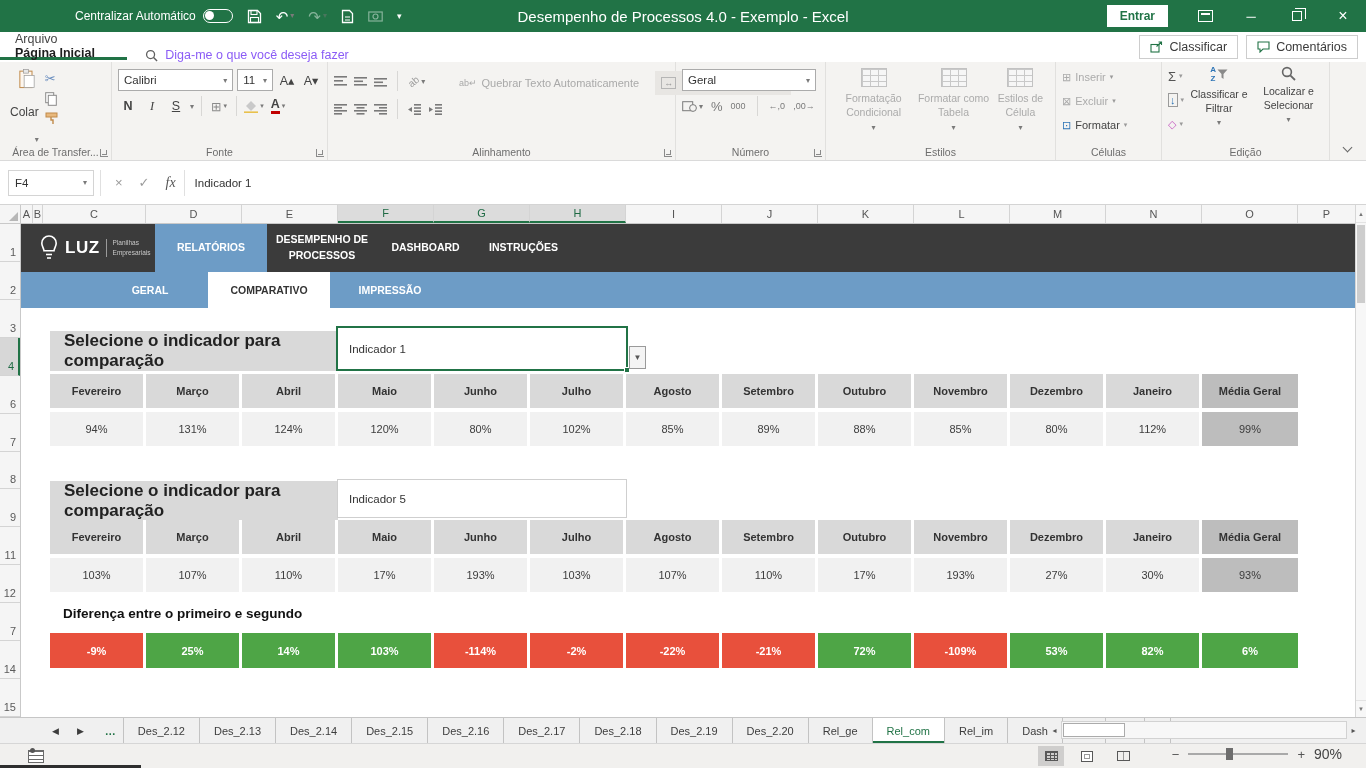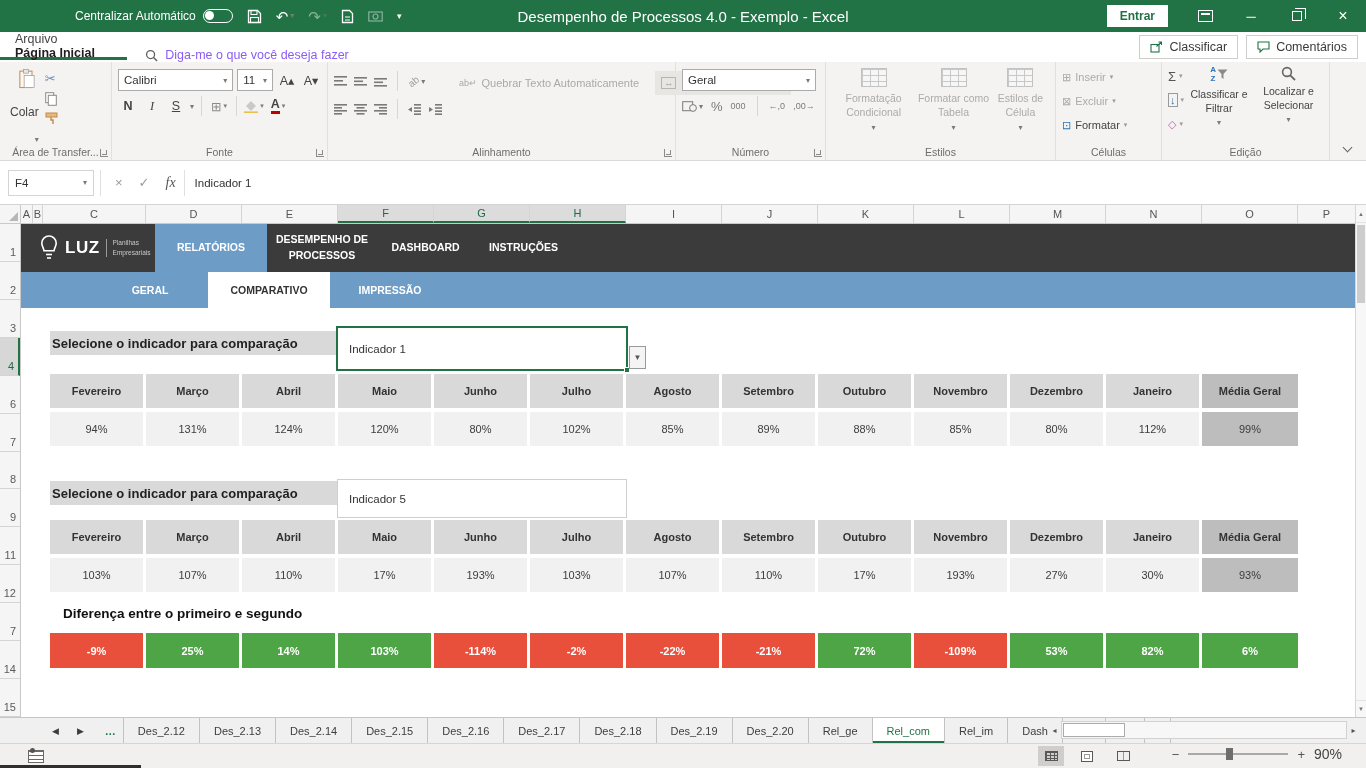--- a/index.html
+++ b/index.html
@@ -116,21 +116,21 @@
   .hmenu>.hitem:nth-child(4){width:99px}
   .hmenu>.hitem:nth-child(5){width:97px}
   .hitem.active{background:var(--header_blue)}
   .bluebar{position:absolute;left:0;top:48px;width:100%;height:36px;background:var(--header_blue)}
   .sitem{position:absolute;top:0;height:36px;display:flex;align-items:center;justify-content:center;color:#fff;font-size:10.5px;font-weight:700}
   .smenu>.sitem:nth-child(1){left:89px;width:80px}
   .smenu>.sitem:nth-child(2){left:187px;width:122px}
   .smenu>.sitem:nth-child(3){left:329px;width:80px}
   .sitem.active{background:#fff;color:#333}
 
-  .sel-label{position:absolute;left:29px;width:288px;height:24px;background:#d9d9d9;display:flex;align-items:center;padding-left:2px;font-size:13px;font-weight:700;color:#222}
+  .sel-label{position:absolute;left:29px;width:288px;height:40px;background:#d9d9d9;display:flex;align-items:center;padding-left:14px;font-size:17px;font-weight:700;color:#222}
   .lab1{top:107px}
   .cell-green{position:absolute;left:315px;top:102px;width:292px;height:45px;background:#fff;border:2px solid var(--excel_green);display:flex;align-items:center;padding-left:11px;font-size:11.5px;color:#333}
   .fillhandle{position:absolute;left:603px;top:143px;width:6px;height:6px;background:var(--excel_green);border:1px solid #fff}
   .dvbtn{position:absolute;left:608px;top:122px;width:17px;height:23px;background:#f4f4f4;border:1px solid #9a9a9a;display:flex;align-items:center;justify-content:center;font-size:8px;color:#555}
   .lab2{top:257px}
   .cell-plain{position:absolute;left:316px;top:255px;width:290px;height:39px;background:#fff;border:1px solid #cfcfcf;display:flex;align-items:center;padding-left:11px;font-size:11.5px;color:#333}
 
   .trow{position:absolute;left:29px;width:1248px;height:34px;display:flex}
   .tcell{width:96px;border-right:3px solid #fff;display:flex;align-items:center;justify-content:center}
   .tcell:last-child{border-right:none}

